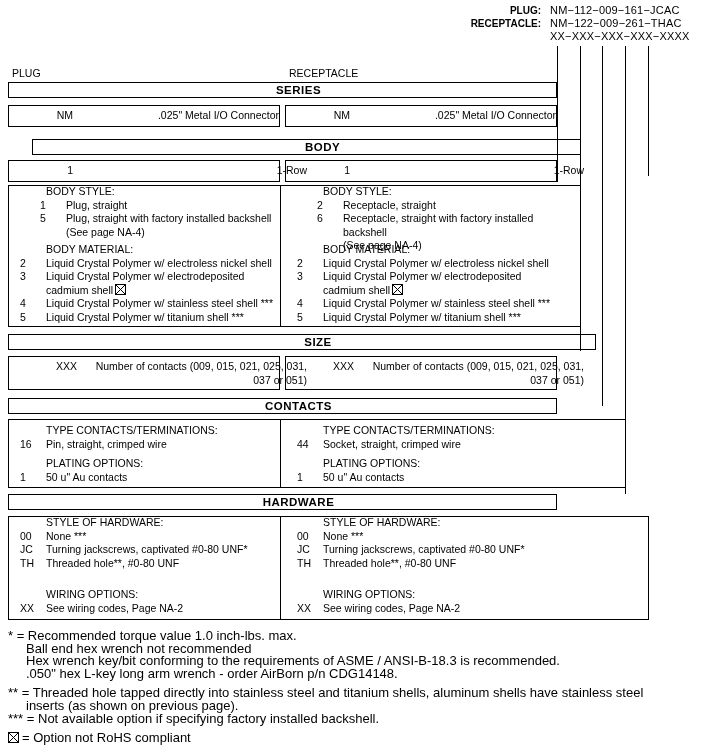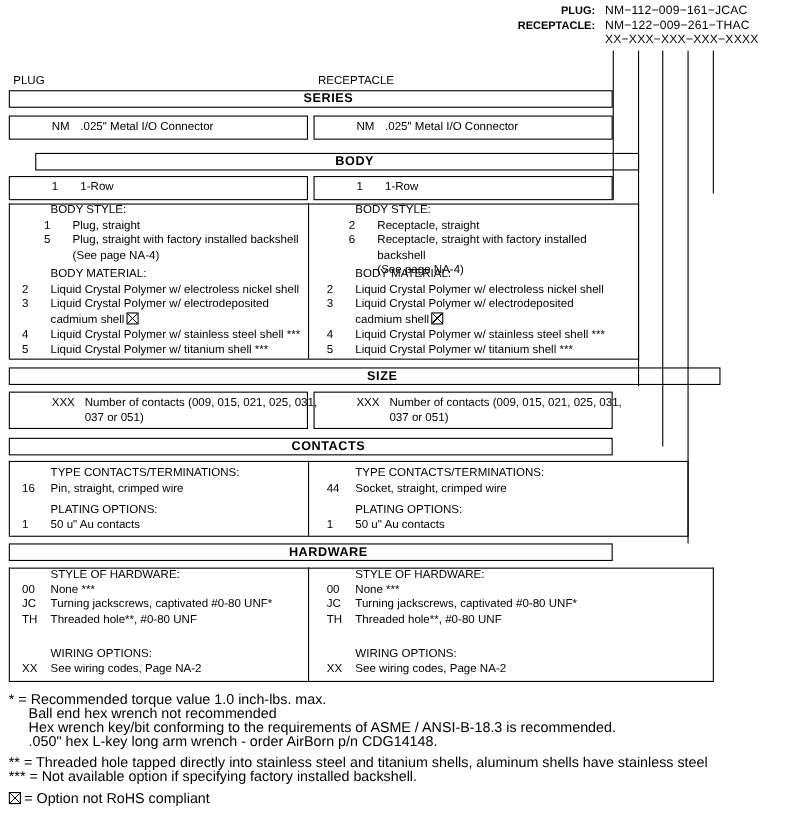--- a/index.html
+++ b/index.html
@@ -69,20 +69,21 @@
   .section-title {
     text-align: center;
     font-weight: bold;
     font-size: 11.5px;
     border-bottom: 1px solid #000;
     padding: 1px 0 2px 0;
     letter-spacing: 0.5px;
   }
   .section-body {
     position: relative;
+    text-align: right;
   }
 
   
   .row {
     display: flex;
     align-items: flex-start;
   }
   .cell {
     position: relative;
     box-sizing: border-box;
@@ -323,21 +324,21 @@
     </div>
   </div>
 
   <div class="vline" style="left:8px; top:185px; height:141px;"></div>
   <div class="vline" style="left:580px; top:185px; height:141px;"></div>
   <div class="hline" style="left:8px; top:326px; width:573px;"></div>
   <div class="vline" style="left:280px; top:185px; height:141px;"></div>
   <div class="hline" style="left:8px; top:185px; width:273px;"></div>
   <div class="hline" style="left:280px; top:185px; width:301px;"></div>
 
-  <div class="section" style="left:8px; top:334px; width:647px; height:16px;">
+  <div class="section" style="left:8px; top:334px; width:588px; height:16px;">
     <div class="section-title" style="border-bottom:none;">SIZE</div>
   </div>
   <div class="section" style="left:8px; top:356px; width:272px; height:34px;">
     <div class="section-body" style="padding-top:3px;">
       <div class="cell cell-left" style="width:266px;">
         <div class="entry">
           <span class="code" style="flex:0 0 30px; width:30px;">XXX</span>
           <span class="txt">Number of contacts (009, 015, 021, 025, 031,</span>
         </div>
         <div class="entry">
@@ -476,18 +477,19 @@
   <div class="hline" style="left:8px; top:516px; width:273px;"></div>
   <div class="hline" style="left:280px; top:516px; width:369px;"></div>
 
   <div class="notes">
     <div class="note">* = Recommended torque value 1.0 inch-lbs. max.</div>
     <div class="note note-indent">Ball end hex wrench not recommended</div>
     <div class="note note-indent">Hex wrench key/bit conforming to the requirements of ASME / ANSI-B-18.3 is recommended.</div>
     <div class="note note-indent">.050" hex L-key long arm wrench - order AirBorn p/n CDG14148.</div>
     <div class="note-gap"></div>
     <div class="note">** = Threaded hole tapped directly into stainless steel and titanium shells, aluminum shells have stainless steel</div>
+    <div class="note note-indent">inserts (as shown on previous page).</div>
     <div class="note">*** = Not available option if specifying factory installed backshell.</div>
     <div class="note-gap"></div>
     <div class="note"><span class="rohs" style="margin-left:0; margin-right:3px;"></span><span>= Option not RoHS compliant</span></div>
   </div>
 
 </div>
 
 </body></html>

